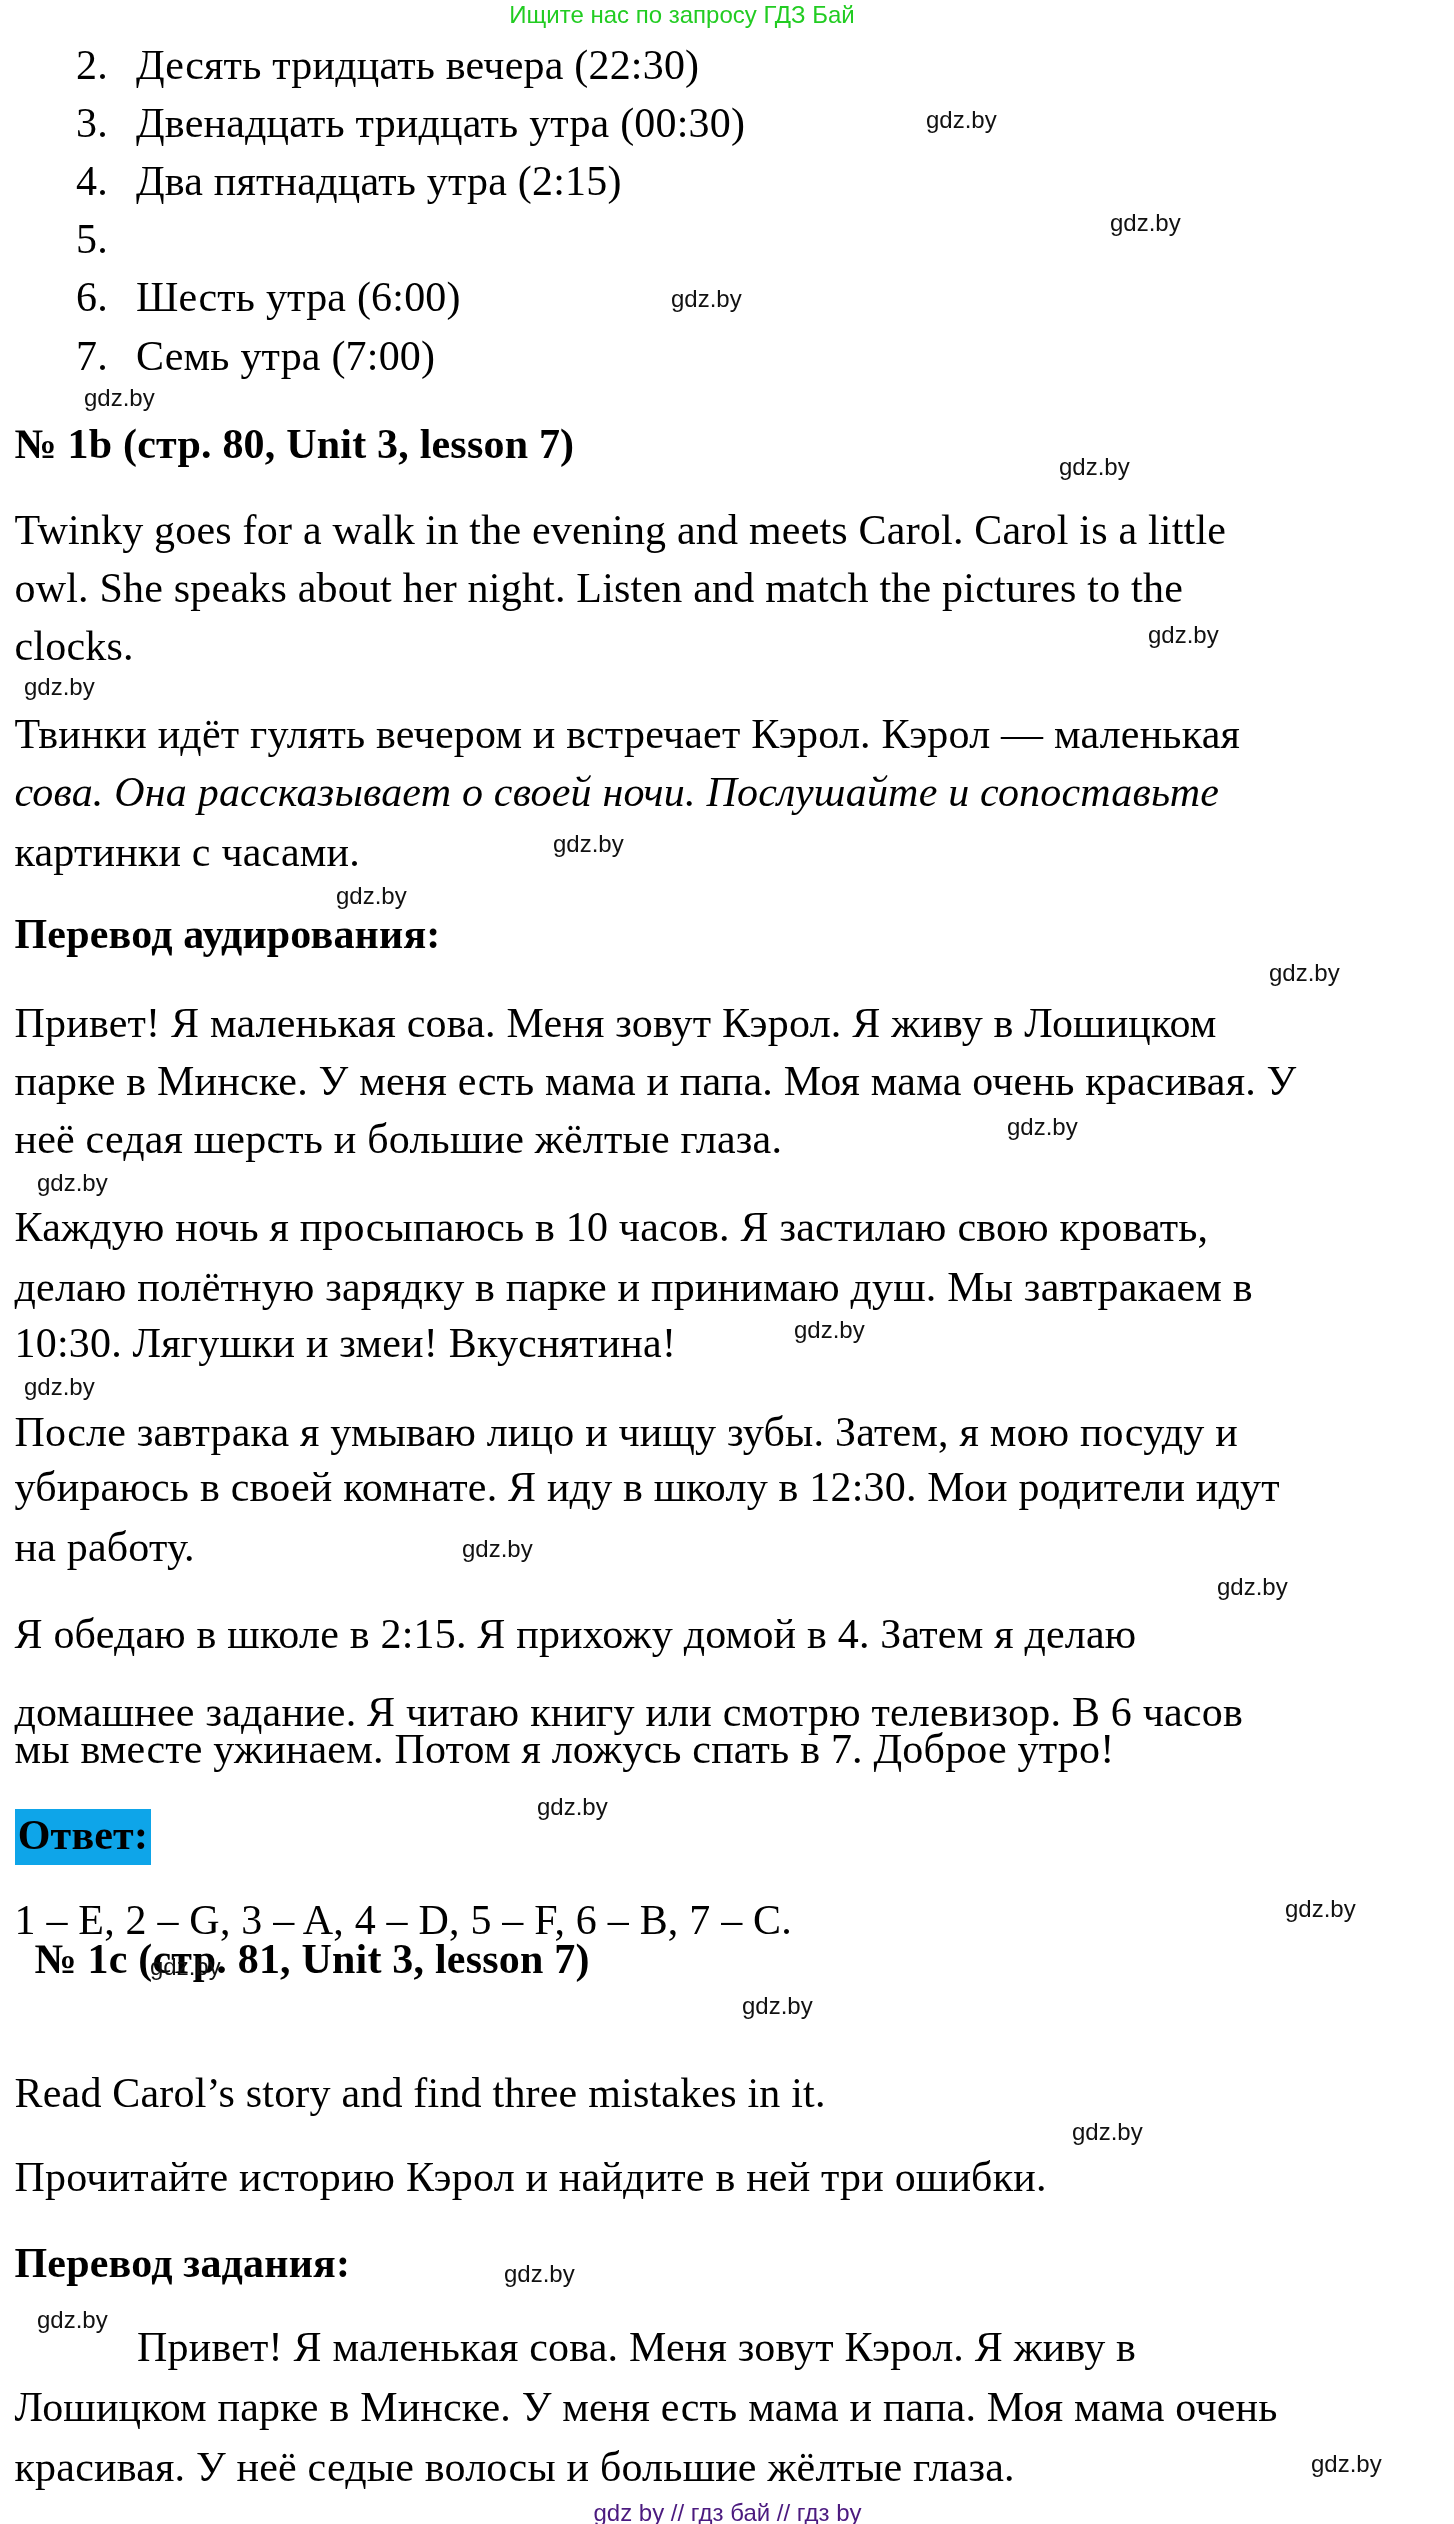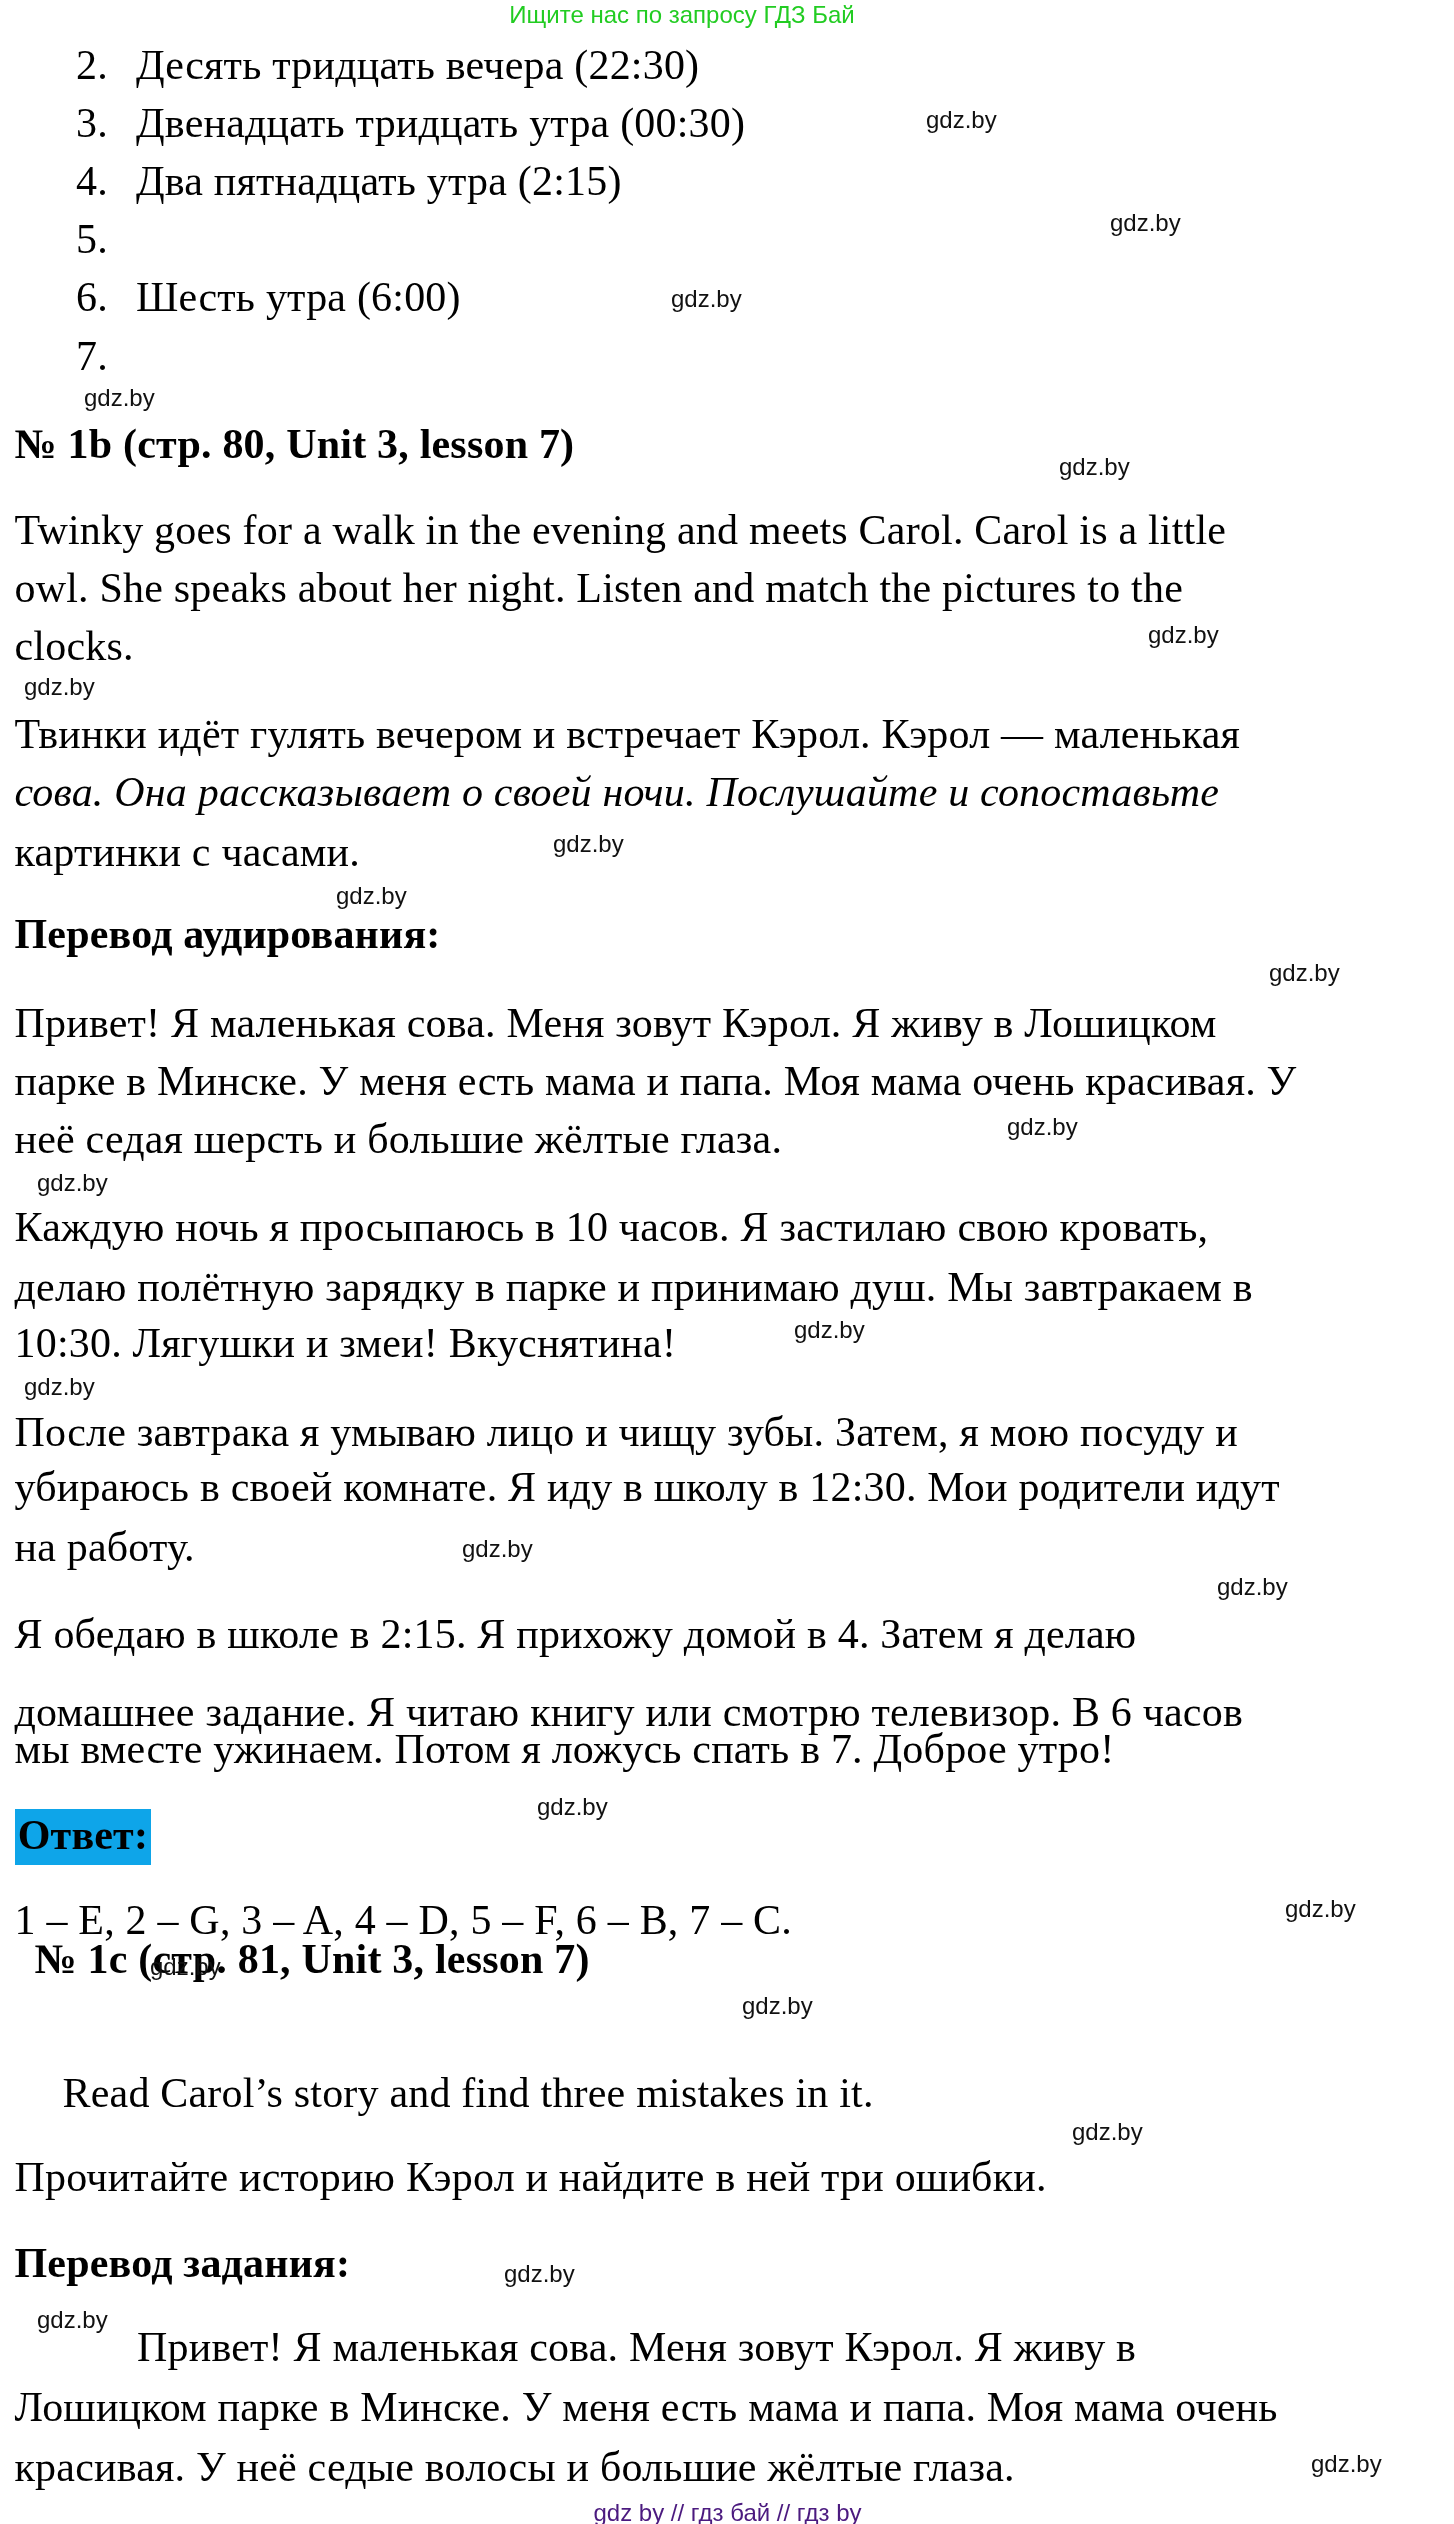--- a/index.html
+++ b/index.html
@@ -40,20 +40,21 @@
   </div>
   <div class="ln" style="top:210px;left:0;width:808px;">
     <span class="num">5.</span>
   </div>
   <div class="ln" style="top:268px;left:0;width:808px;">
     <span class="num">6.</span>
     <span class="item-text">Шесть утра (6:00)</span>
   </div>
   <div class="ln" style="top:327px;left:0;width:808px;">
     <span class="num">7.</span>
+    <span class="item-text">Семь утра (7:00)</span>
   </div>
 </div>
 
 <div class="ln bold" style="top:415px;">№ 1b (стр. 80, Unit 3, lesson 7)</div>
 
 <div class="ln" style="top:501px;">Twinky goes for a walk in the evening and meets Carol. Carol is a little</div>
 <div class="ln" style="top:559px;">owl. She speaks about her night. Listen and match the pictures to the</div>
 <div class="ln" style="top:617px;">clocks.</div>
 
 <div class="ln" style="top:705px;">Твинки идёт гулять вечером и встречает Кэрол. Кэрол — маленькая</div>
@@ -79,21 +80,21 @@
 <div class="ln" style="top:1720px;">мы вместе ужинаем. Потом я ложусь спать в 7. Доброе утро!</div>
 
 <div class="ln bold" style="top:1806px;">
   <span class="hl">Ответ:</span>
 </div>
 
 <div class="ln" style="top:1891px;">1 – E, 2 – G, 3 – A, 4 – D, 5 – F, 6 – B, 7 – C.</div>
 
 <div class="ln bold" style="top:1930px;margin-left:20px;">№ 1c (стр. 81, Unit 3, lesson 7)</div>
 
-<div class="ln" style="top:2064px;margin-left:48px;">Read Carol’s story and find three mistakes in it.</div>
+<div class="ln" style="top:2064px;">Read Carol’s story and find three mistakes in it.</div>
 <div class="ln" style="top:2148px;">Прочитайте историю Кэрол и найдите в ней три ошибки.</div>
 
 <div class="ln bold" style="top:2234px;">Перевод задания:</div>
 
 <div class="ln" style="top:2318px;left:137px;">Привет! Я маленькая сова. Меня зовут Кэрол. Я живу в</div>
 <div class="ln" style="top:2378px;">Лошицком парке в Минске. У меня есть мама и папа. Моя мама очень</div>
 <div class="ln" style="top:2438px;">красивая. У неё седые волосы и большие жёлтые глаза.</div>
 
 <div class="wm" style="left:926px;top:107px;">gdz.by</div>
 <div class="wm" style="left:1110px;top:210px;">gdz.by</div>

